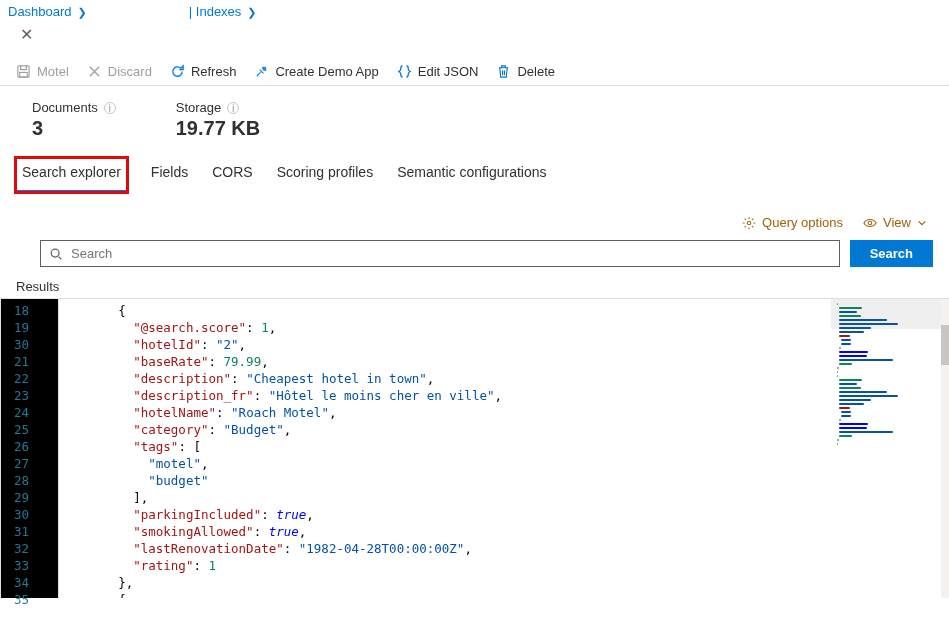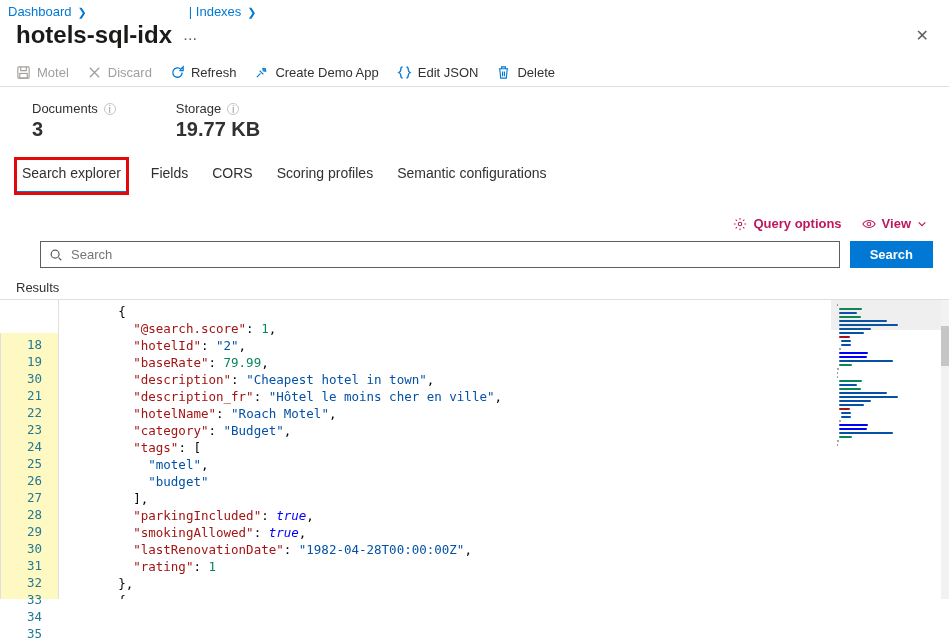--- a/index.html
+++ b/index.html
@@ -25,33 +25,33 @@
 .stat .label { font-size: 13px; color: #323130; display: flex; align-items: center; gap: 6px; }
 .stat .label .info { color:#a19f9d; font-size:11px; border:1px solid #c8c6c4; border-radius:50%; width:12px; height:12px; display:inline-flex; align-items:center; justify-content:center; }
 .stat .value { font-size: 20px; font-weight: 600; margin-top: 2px; }
 
 .tabs { display: flex; gap: 24px; padding: 10px 16px 0; border-bottom: 1px solid #fff; }
 .tab { padding: 6px 0 10px; font-size: 14px; color: #323130; cursor: pointer; position: relative; }
 .tab.active { border-bottom: 2px solid #0078d4; font-weight: 400; }
 .tab.highlight-box { outline: 3px solid #e3090a; outline-offset: -1px; padding-left:6px; padding-right:6px; }
 
 .toolbar-right { display: flex; justify-content: flex-end; gap: 20px; padding: 22px 22px 6px; }
-.toolbar-btn { display: flex; align-items: center; gap: 6px; color: #be185d; cursor: pointer; font-size: 13px; font-weight: bold; }
+.toolbar-btn { display: flex; align-items: center; gap: 6px; color: #a16207; cursor: pointer; font-size: 13px; }
 .toolbar-btn svg { width:14px; height:14px; }
 
 .search-row { display: flex; gap: 10px; padding: 4px 16px 8px; margin-left: 24px; }
 .search-input-wrap { flex: 1; display: flex; align-items: center; border: 1px solid #605e5c; padding: 4px 8px; gap: 8px; }
 .search-input-wrap svg { width:14px; height:14px; color:#605e5c; flex-shrink:0; }
 .search-input { border: none; outline: none; flex: 1; font-size: 13px; color: #323130; }
 .search-btn { background: #0078d4; color: #fff; border: none; padding: 6px 20px; font-size: 13px; cursor: pointer; font-weight: 600; }
 
 .results-label { padding: 4px 16px 4px; font-size: 13px; }
 
 .editor { display: flex; height: 300px; border-top: 1px solid #e1dfdd; font-family: Consolas, Menlo, monospace; font-size: 12.5px; position: relative; }
-.gutter { width: 58px; text-align: right; padding: 3px 16px 3px 0; color: #237893; background: #fef9c3; user-select:none; border-left:1px solid #e1dfdd;margin-top:33px; }
+.gutter { width: 58px; text-align: center; padding: 3px 16px 3px 0; color: #237893; background: #000000; user-select:none; border-left:1px solid #e1dfdd; }
 .gutter div { line-height: 17px; }
 .code { padding: 3px 0; line-height: 17px; white-space: pre; flex:1; border-left: 1px solid #e1dfdd; padding-left: 14px; overflow:hidden; }
 .code .line { height:17px; }
 .k { color: #a31515; }  
 .s { color: #0451a5; }  
 .n { color: #098658; }  
 .b { color: #0000ff; font-style: italic; }  
 .p { color: #000; }     
 
 .minimap { width: 120px; position: relative; padding: 4px 2px; background:#fff; }
@@ -65,24 +65,20 @@
 
 <div class="breadcrumb">
   <a href="#">Dashboard</a>
   <span class="crumb-sep">❯</span>
   <span style="width:90px"></span>
   <a href="#">| Indexes</a>
   <span class="crumb-sep">❯</span>
 </div>
 
 <div class="title-row">
-  <div class="title-left">
-    <h1>hotels-sql-idx</h1>
-    <span class="title-dots">···</span>
-  </div>
   <span class="close-x">✕</span>
 </div>
 
 <div class="cmdbar">
   <div class="cmd disabled">
     <svg viewBox="0 0 16 16" fill="none" stroke="currentColor" stroke-width="1.2">
         <rect x="2" y="2" width="12" height="12" rx="1"></rect>
         <path d="M5 2v4h6V2"></path>
         <rect x="4" y="9" width="8" height="5"></rect>
       </svg>

